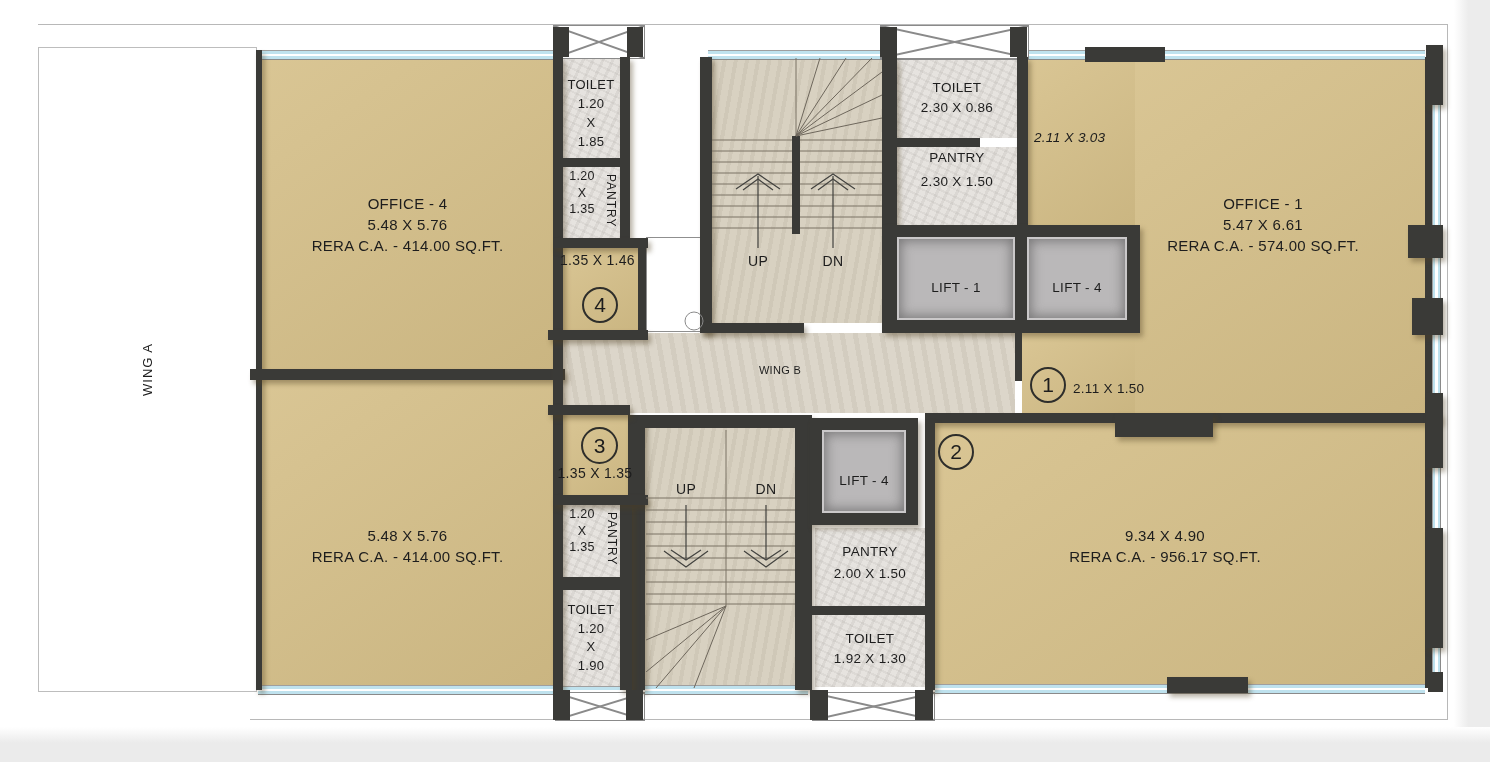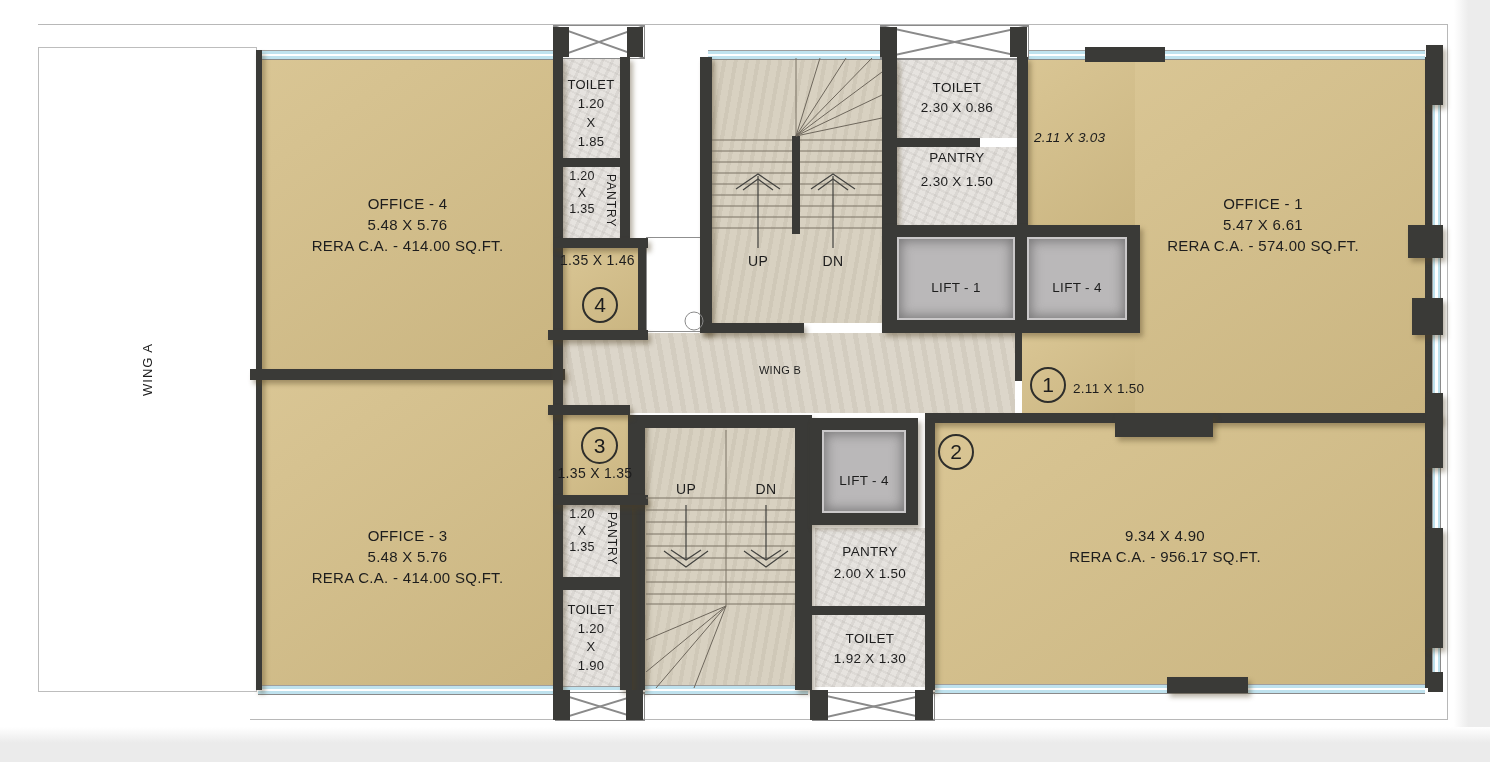--- a/index.html
+++ b/index.html
@@ -211,21 +211,20 @@
     </g>
     <circle cx="694" cy="321" r="9" stroke="#8a8a8a" fill="none" stroke-width="1"></circle>
   </svg>
 
   <div class="lbl office-lbl" style="left:262px;top:193px;width:291px;">
     <div>OFFICE - 4</div>
     <div>5.48 X 5.76</div>
     <div>RERA C.A. - 414.00 SQ.FT.</div>
   </div>
   <div class="lbl office-lbl" style="left:262px;top:525px;width:291px;">
-    <div>OFFICE - 3</div>
     <div>5.48 X 5.76</div>
     <div>RERA C.A. - 414.00 SQ.FT.</div>
   </div>
   <div class="lbl office-lbl" style="left:1113px;top:193px;width:300px;">
     <div>OFFICE - 1</div>
     <div>5.47 X 6.61</div>
     <div>RERA C.A. - 574.00 SQ.FT.</div>
   </div>
   <div class="lbl office-lbl" style="left:1015px;top:525px;width:300px;">
     <div>9.34 X 4.90</div>

